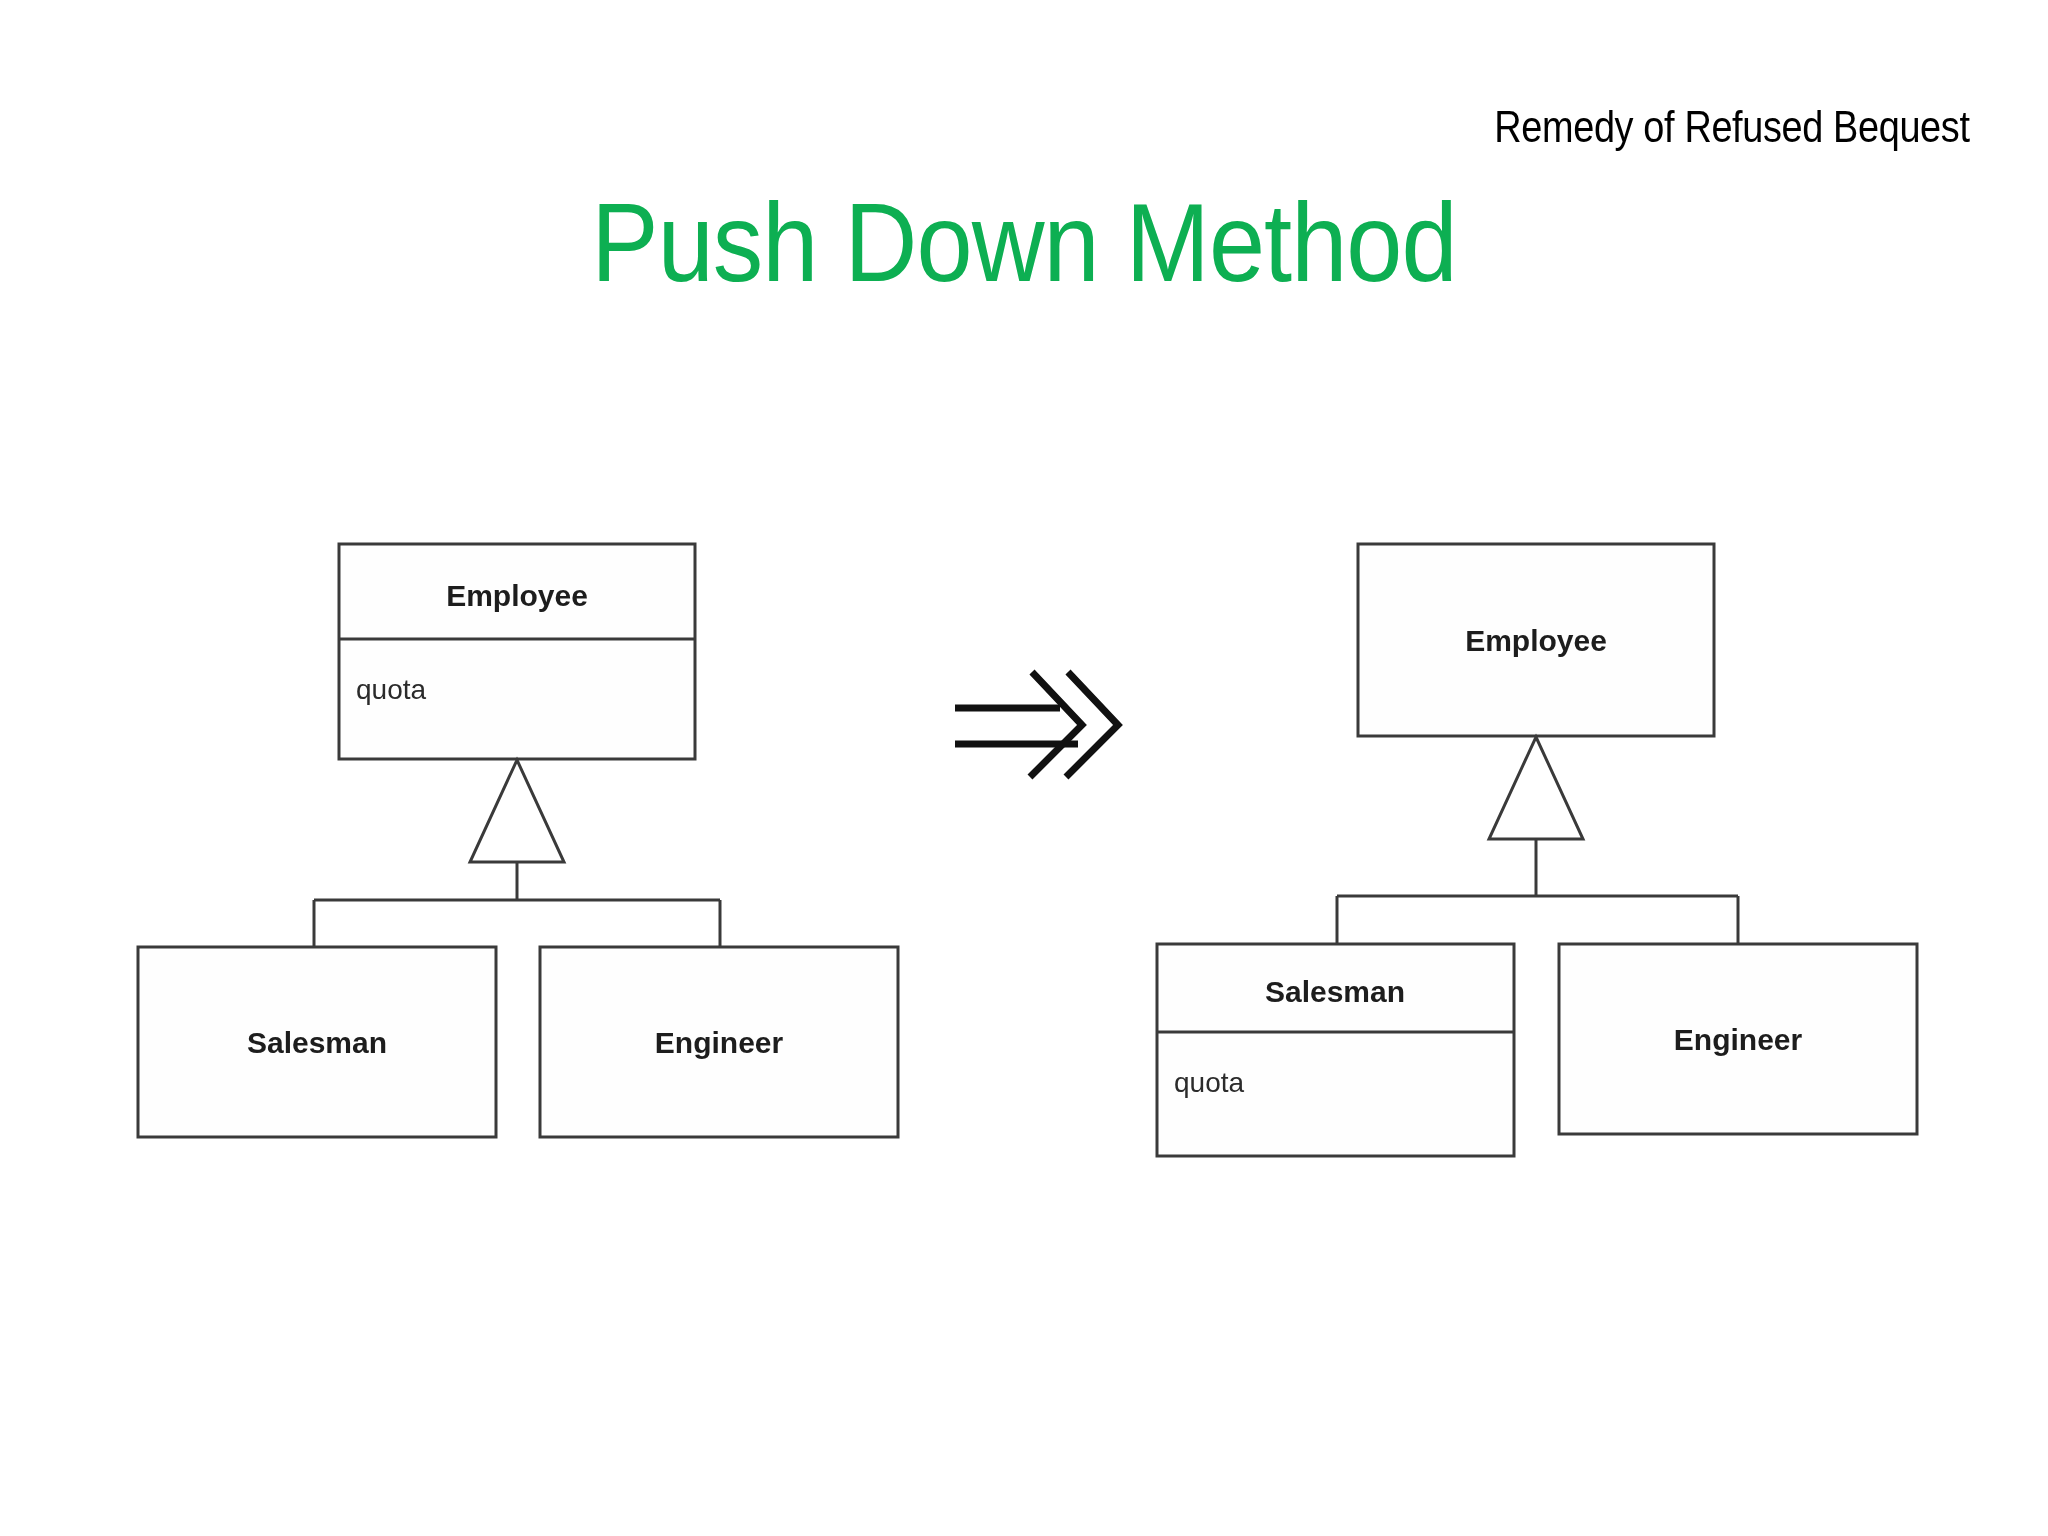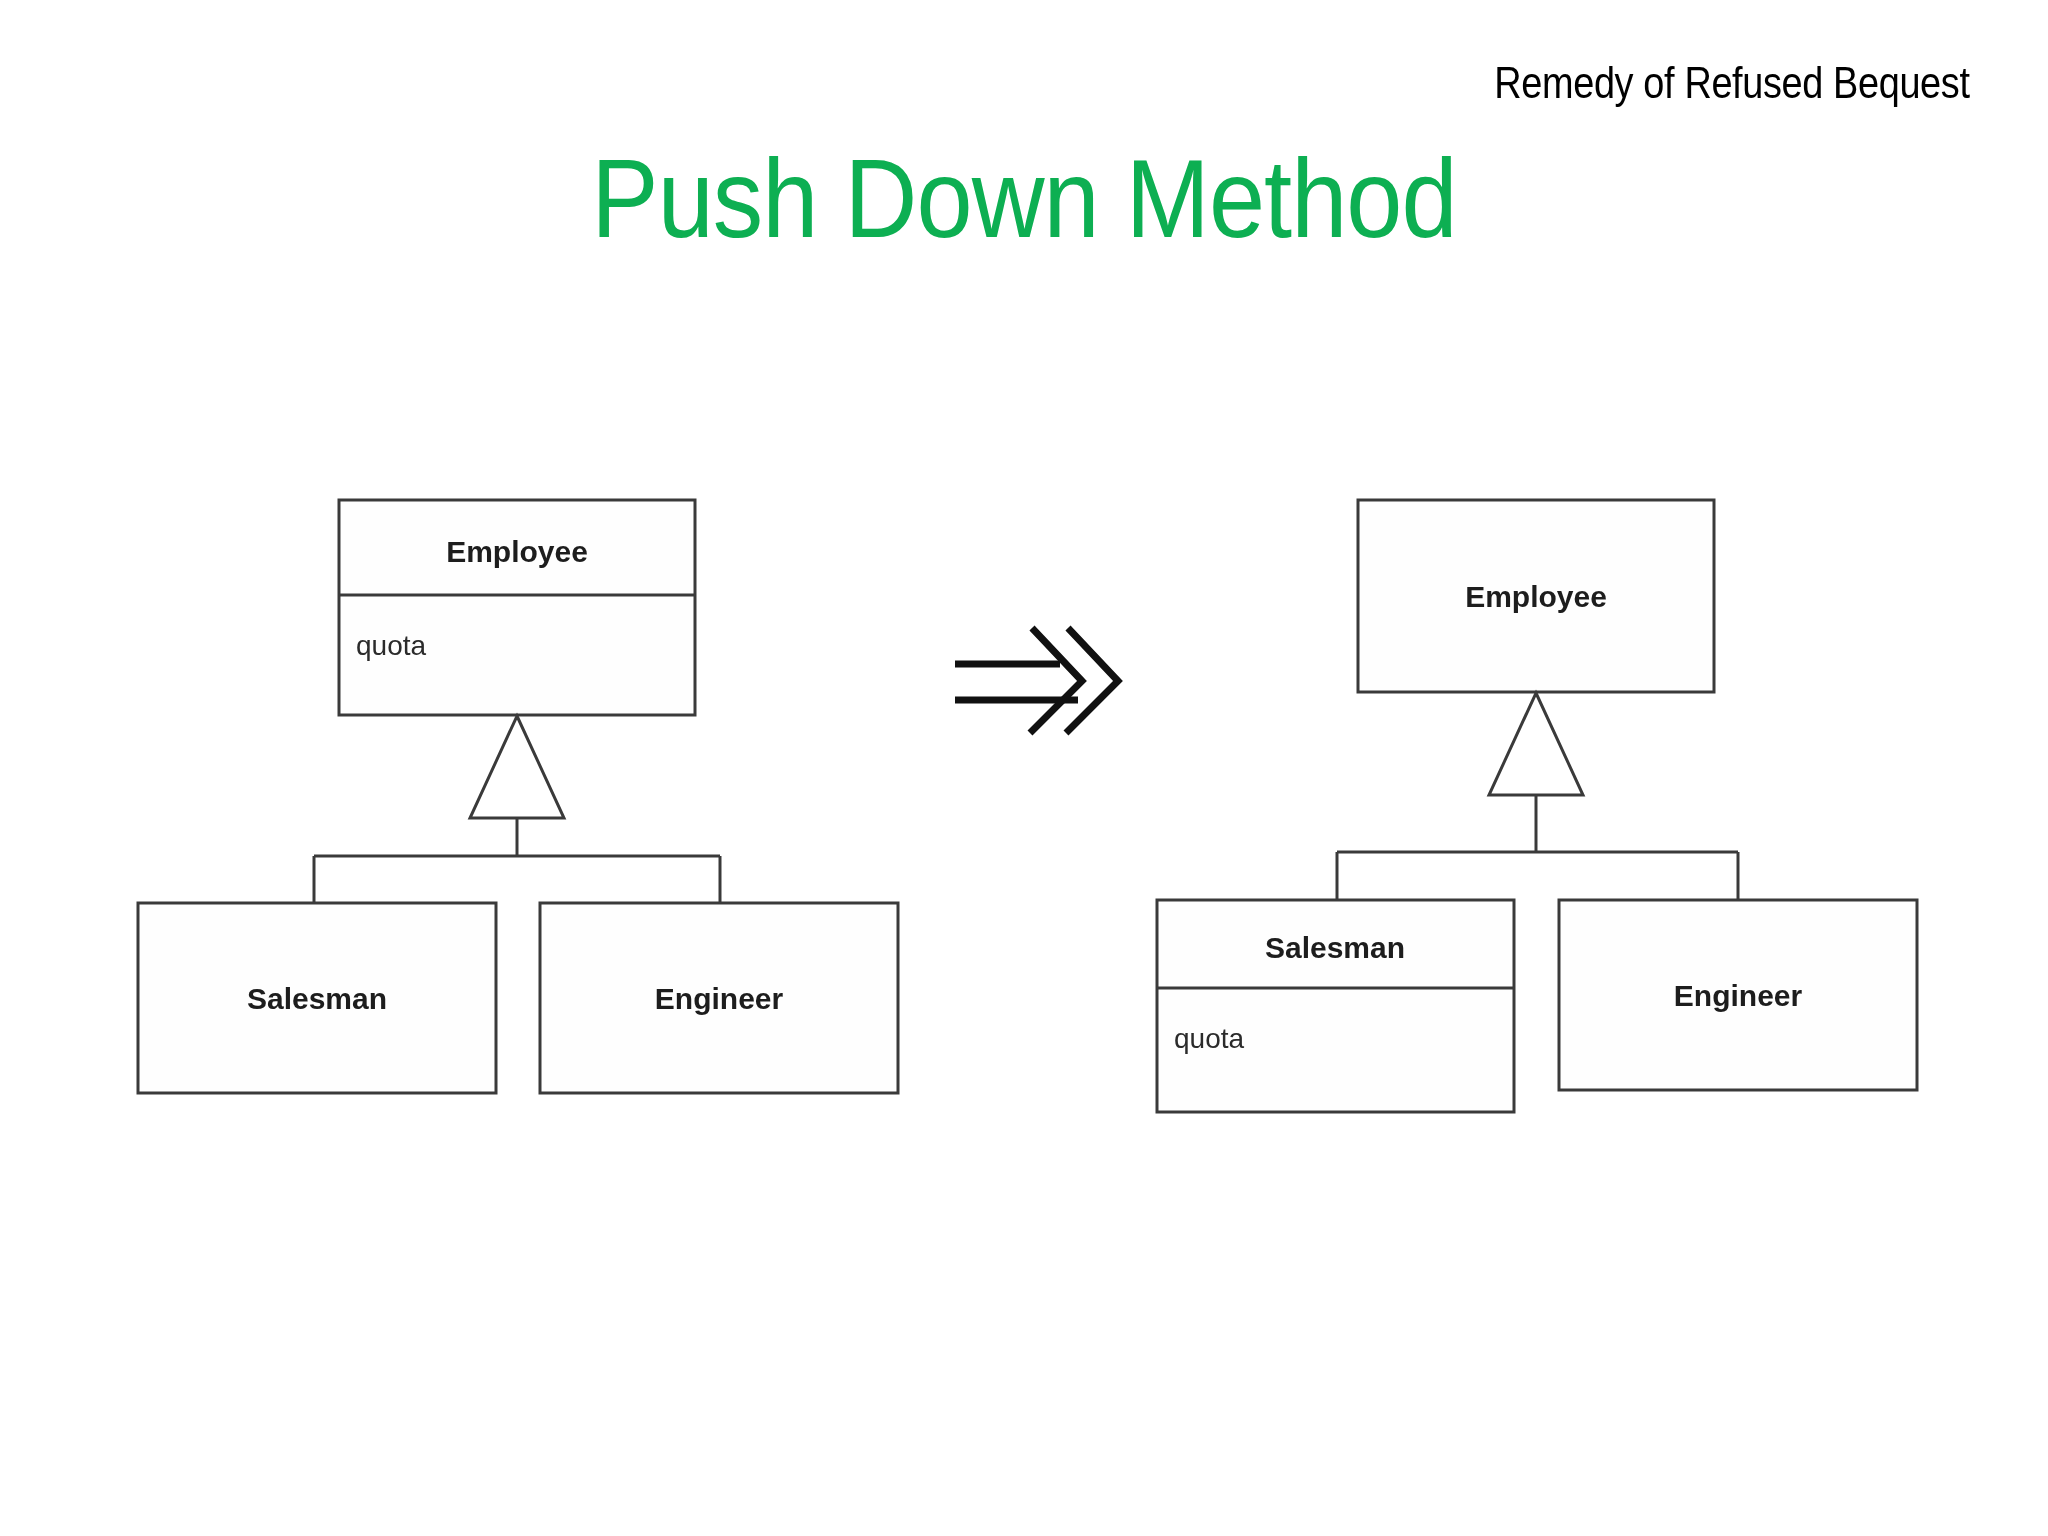--- a/index.html
+++ b/index.html
@@ -14,20 +14,21 @@
     position: relative;
     overflow: hidden;
     font-family: "Liberation Sans", sans-serif;
     -webkit-font-smoothing: antialiased;
   }
 
   #slide {
     position: absolute;
     inset: 0;
     background: #ffffff;
+    margin-top: 44px;
   }
 
   
   .header-text {
     position: absolute;
     top: 58px;
     right: 78px;
     font-family: "Liberation Sans", sans-serif;
     font-size: 44px;
     font-weight: 400;

